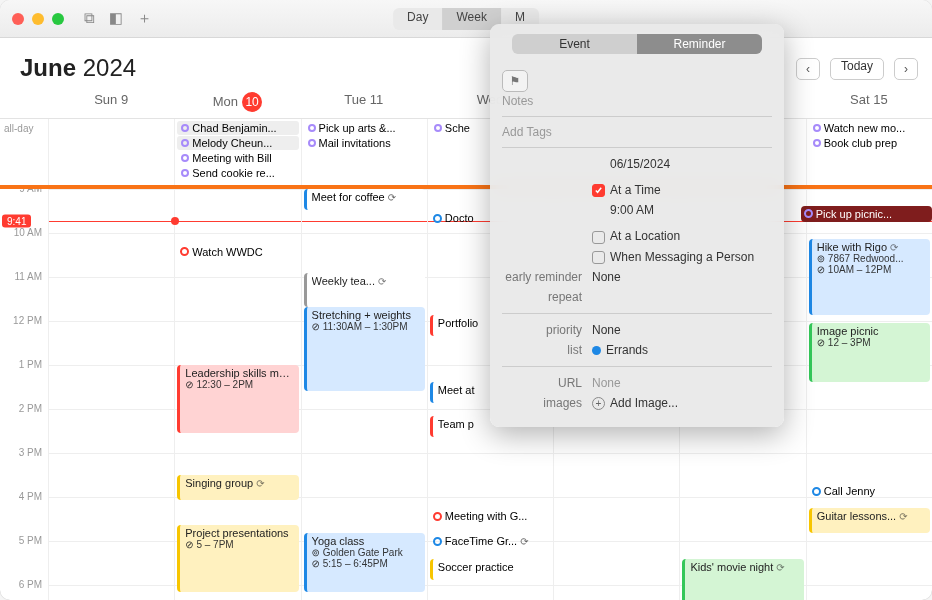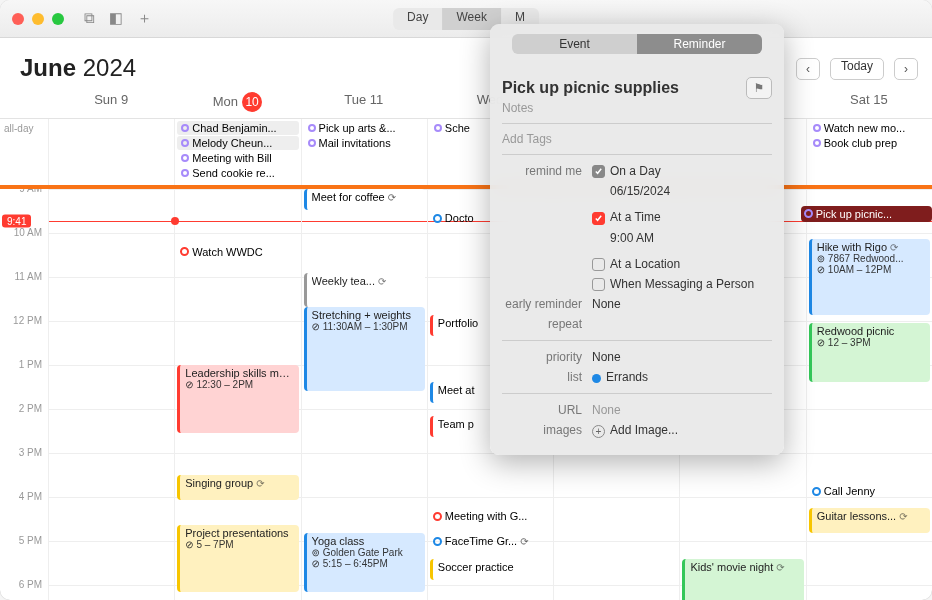--- a/index.html
+++ b/index.html
@@ -49,21 +49,21 @@
 
 .evt{ position:absolute; left:2px; right:2px; border-radius:4px; padding:2px 5px; font-size:11px; overflow:hidden; }
 .evt .t{font-weight:500; white-space:nowrap; overflow:hidden; text-overflow:ellipsis;}
 .evt .d{font-size:10px; opacity:.9;}
 .evt.solid{color:#222;}
 .evt.bar{border-left:3px solid;}
 
 .remind-chip{ position:absolute; left:2px; right:2px; height:16px; font-size:11px; display:flex; align-items:center; gap:3px; padding:0 3px; white-space:nowrap; overflow:hidden;}
 
 .popover{ position:absolute; top:24px; left:490px; width:294px; background:#e9e9e9ee; backdrop-filter:blur(10px); border-radius:9px; box-shadow:0 8px 30px rgba(0,0,0,.3); padding:10px 12px 14px; font-size:12px; color:#333; }
-.pop-seg{ display:flex; background:#cfcfcf; border-radius:6px; overflow:hidden; margin:0 auto 23px; width:250px;}
+.pop-seg{ display:flex; background:#cfcfcf; border-radius:6px; overflow:hidden; margin:0 auto 16px; width:250px;}
 .pop-seg div{flex:1; text-align:center; padding:3px 0; font-size:12px; cursor:pointer;}
 .pop-seg .sel{background:#8d8d8d; color:#fff;}
 .pop-title-row{display:flex; align-items:center; gap:8px;}
 .pop-title{ font-size:16px; font-weight:600; flex:1;}
 .flag-btn{width:26px;height:22px;border:1px solid #bbb;border-radius:5px;background:#f3f3f3;display:flex;align-items:center;justify-content:center;font-size:12px;color:#777;cursor:pointer;}
 .pop-sub{color:#999; font-size:12px; padding:2px 0;}
 .pop-hr{border:none;border-top:1px solid #ccc; margin:6px 0;}
 .pop-row{display:flex; padding:3px 0; align-items:center;}
 .pop-lbl{width:90px; text-align:right; padding-right:10px; color:#777;}
 .pop-val{flex:1; color:#333;}
@@ -277,57 +277,48 @@
           <div class="remind-chip" style="top: 4%; background: #7f1d1d; color: rgb(255, 255, 255); border-radius: 4px; left: -6px; right: 0px;">
             <span class="dot hollow" style="width: 9px; height: 9px; border-radius: 50%; border: 2px solid rgb(167, 139, 250); flex-shrink: 0;"></span>
             <span>Pick up picnic...</span>
           </div>
           <div class="evt solid bar" style="top: 12%; height: 18%; background: rgb(214, 233, 255); border-left-color: rgb(30, 136, 229);">
             <div class="t">Hike with Rigo <span class="recur-ic">⟳</span></div>
             <div class="d">⊚ 7867 Redwood...</div>
             <div class="d">⊘ 10AM – 12PM</div>
           </div>
           <div class="evt solid bar" style="top: 32%; height: 14%; background: rgb(212, 245, 212); border-left-color: rgb(52, 199, 89);">
-            <div class="t">Redwood picnic</div>
+            <div class="t">Image picnic</div>
             <div class="d">⊘ 12 – 3PM</div>
           </div>
           <div class="remind-chip" style="top: 70%;">
             <span class="dot hollow" style="width: 9px; height: 9px; border-radius: 50%; border: 2px solid rgb(30, 136, 229); flex-shrink: 0;"></span>
             <span>Call Jenny</span>
           </div>
           <div class="evt solid bar" style="top: 76%; height: 6%; background: rgb(255, 241, 191); border-left-color: rgb(247, 197, 0);">
             <div class="t">Guitar lessons... <span class="recur-ic">⟳</span></div>
           </div>
         </div>
   </div>
 </div>
 
 <div class="popover">
   <div class="pop-seg">
     <div>Event</div>
     <div class="sel">Reminder</div>
   </div>
   <div class="pop-title-row">
-    <div class="pop-title">Pick up picnic supplies</div>
     <div class="flag-btn">
           <span>⚑</span>
         </div>
   </div>
   <div class="pop-sub">Notes</div>
   <hr class="pop-hr">
   <div class="pop-sub">Add Tags</div>
   <hr class="pop-hr">
-  <div class="pop-row">
-        <div class="pop-lbl">remind me</div>
-    <div class="pop-val"><span class="cb on2">
-            <svg viewBox="0 0 10 10">
-              <path d="M2 5l2 2 4-5" stroke="#fff" fill="none" stroke-width="1.6"></path>
-            </svg>
-          </span><span>On a Day</span></div>
-      </div>
   <div class="pop-row">
         <div class="pop-lbl"></div>
         <div class="pop-val" style="padding-left:18px">06/15/2024</div>
       </div>
   <div class="pop-row" style="margin-top:6px">
         <div class="pop-lbl"></div>
     <div class="pop-val"><span class="cb on">
             <svg viewBox="0 0 10 10">
               <path d="M2 5l2 2 4-5" stroke="#fff" fill="none" stroke-width="1.6"></path>
             </svg>

